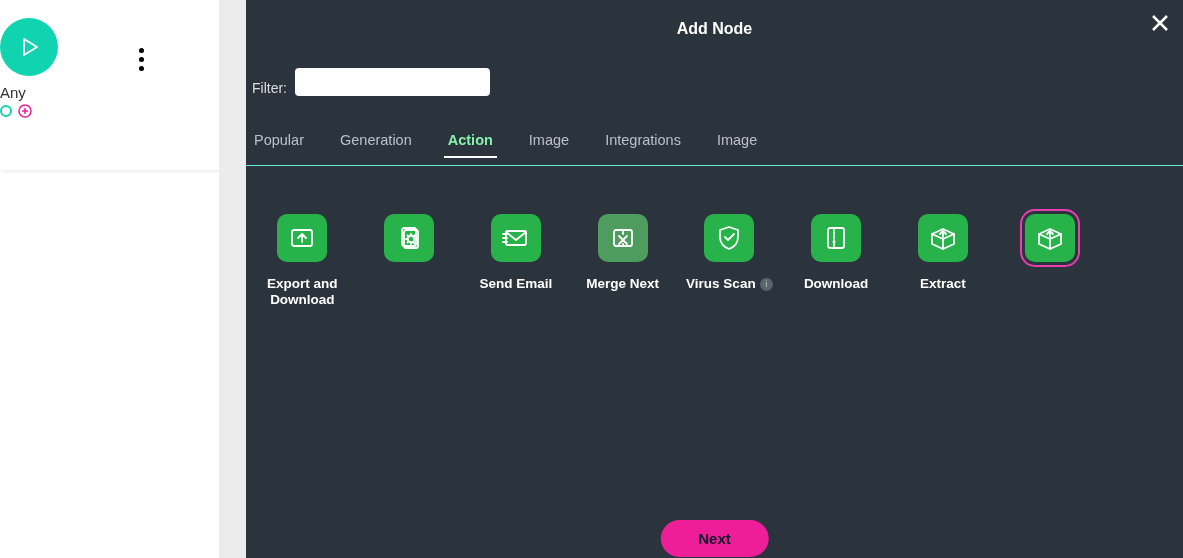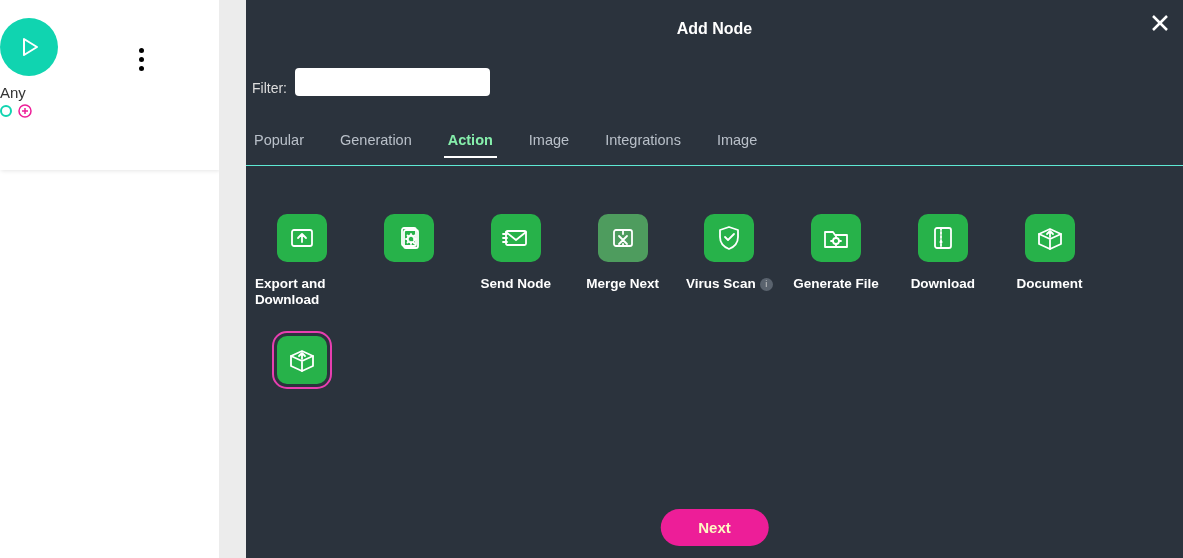--- a/index.html
+++ b/index.html
@@ -168,20 +168,21 @@
   .tile-box.dim { background:#4e9c5e; }
   .tile.selected .tile-box {
     outline: 2px solid #e83fb0;
     outline-offset: 3px;
     border-radius:10px;
   }
   .tile-label {
     margin-top:14px;
     font-size:13.5px;
     font-weight:700;
+    text-align:center;
     color:#fff;
     line-height:1.2;
     max-width:95px;
   }
   .info-dot {
     margin-left:4px;
     display:inline-flex;
     width:13px;height:13px;
     border-radius:50%;
     background:#5a636e;
@@ -191,25 +192,25 @@
     justify-content:center;
     vertical-align:middle;
     font-weight:400;
   }
   .star {
     width:50px;height:48px;
     display:flex;align-items:center;justify-content:center;
   }
   .next-btn {
     position:absolute;
-    bottom:12px;
+    bottom:1px;
     left:50%;
     transform:translateX(-50%);
     background:#ed1e98;
-    color:#fef9c3;
+    color:#0f172a;
     border:none;
     border-radius:22px;
     padding:10px 38px;
     font-size:15px;
     font-weight:600;
     cursor:pointer;
   }
   svg.icon { fill:none; }
 </style>
 </head>
@@ -292,21 +293,21 @@
         <div class="tile">
           <div class="tile-box">
             <svg class="icon" width="30" height="28" viewBox="0 0 30 28">
               <rect x="5" y="7" width="20" height="14" rx="1.5" stroke="#fff" stroke-width="1.8" fill="none" stroke-linecap="round" stroke-linejoin="round"></rect>
               <path d="M5 8 L15 16 L25 8" stroke="#fff" stroke-width="1.8" fill="none" stroke-linecap="round" stroke-linejoin="round"></path>
               <line x1="2" y1="10" x2="6" y2="10" stroke="#fff" stroke-width="1.8" fill="none" stroke-linecap="round" stroke-linejoin="round"></line>
               <line x1="2" y1="14" x2="6" y2="14" stroke="#fff" stroke-width="1.8" fill="none" stroke-linecap="round" stroke-linejoin="round"></line>
               <line x1="2" y1="18" x2="6" y2="18" stroke="#fff" stroke-width="1.8" fill="none" stroke-linecap="round" stroke-linejoin="round"></line>
             </svg>
           </div>
-          <div class="tile-label">Send Node</div>
+          <div class="tile-label">Send Email</div>
         </div>
         <div class="tile">
           <div class="tile-box dim">
             <svg class="icon" width="28" height="28" viewBox="0 0 28 28">
               <rect x="5" y="6" width="18" height="16" rx="2" stroke="#fff" stroke-width="1.8" fill="none" stroke-linecap="round" stroke-linejoin="round"></rect>
               <path d="M10 12 L14 16 L10 20 M18 12 L14 16 L18 20 M14 6 v4 M14 22 v-2" stroke="#fff" stroke-width="1.8" fill="none" stroke-linecap="round" stroke-linejoin="round"></path>
             </svg>
           </div>
           <div class="tile-label">Merge Next</div>
         </div>
@@ -314,47 +315,37 @@
           <div class="tile-box">
             <svg class="icon" width="26" height="28" viewBox="0 0 26 28">
               <path d="M13 3 L22 6 V13 C22 19 18 23 13 25 C8 23 4 19 4 13 V6 Z" stroke="#fff" stroke-width="1.8" fill="none" stroke-linecap="round" stroke-linejoin="round"></path>
               <path d="M9 13 L12 16 L18 10" stroke="#fff" stroke-width="1.8" fill="none" stroke-linecap="round" stroke-linejoin="round"></path>
             </svg>
           </div>
           <div class="tile-label">Virus Scan<span class="info-dot">i</span></div>
         </div>
         <div class="tile">
           <div class="tile-box">
-            <svg class="icon" width="30" height="28" viewBox="0 0 30 28">
-              <path d="M4 8 h8 l2 3 h12 v12 h-22 z" stroke="#fff" stroke-width="1.8" fill="none" stroke-linecap="round" stroke-linejoin="round"></path>
-              <circle cx="15" cy="17" r="3" stroke="#fff" stroke-width="1.8" fill="none" stroke-linecap="round" stroke-linejoin="round"></circle>
-              <path d="M15 12v2 M15 20v2 M10 17h2 M18 17h2" stroke="#fff" stroke-width="1.8" fill="none" stroke-linecap="round" stroke-linejoin="round"></path>
-            </svg>
-          </div>
-          <div class="tile-label">Generate File</div>
-        </div>
-        <div class="tile">
-          <div class="tile-box">
             <svg class="icon" width="26" height="28" viewBox="0 0 26 28">
               <rect x="5" y="4" width="16" height="20" rx="2" stroke="#fff" stroke-width="1.8" fill="none" stroke-linecap="round" stroke-linejoin="round"></rect>
               <line x1="11" y1="4" x2="11" y2="24" stroke="#fff" stroke-width="1.8" fill="none" stroke-linecap="round" stroke-linejoin="round" stroke-dasharray="2 2"></line>
               <circle cx="11" cy="18" r="1.5" fill="#fff"></circle>
             </svg>
           </div>
           <div class="tile-label">Download</div>
         </div>
         <div class="tile">
           <div class="tile-box">
             <svg class="icon" width="30" height="28" viewBox="0 0 30 28">
               <path d="M4 10 L15 5 L26 10 L26 20 L15 25 L4 20 Z" stroke="#fff" stroke-width="1.8" fill="none" stroke-linecap="round" stroke-linejoin="round"></path>
               <path d="M4 10 L15 15 L26 10 M15 15 V25" stroke="#fff" stroke-width="1.8" fill="none" stroke-linecap="round" stroke-linejoin="round"></path>
               <path d="M15 13 V7 M12 10 L15 7 L18 10" stroke="#fff" stroke-width="1.8" fill="none" stroke-linecap="round" stroke-linejoin="round"></path>
             </svg>
           </div>
-          <div class="tile-label">Document</div>
+          <div class="tile-label">Extract</div>
         </div>
         <div class="tile selected">
           <div class="tile-box">
             <svg class="icon" width="30" height="28" viewBox="0 0 30 28">
               <path d="M4 10 L15 5 L26 10 L26 20 L15 25 L4 20 Z" stroke="#fff" stroke-width="1.8" fill="none" stroke-linecap="round" stroke-linejoin="round"></path>
               <path d="M4 10 L15 15 L26 10 M15 15 V25" stroke="#fff" stroke-width="1.8" fill="none" stroke-linecap="round" stroke-linejoin="round"></path>
               <path d="M15 13 V7 M12 10 L15 7 L18 10" stroke="#fff" stroke-width="1.8" fill="none" stroke-linecap="round" stroke-linejoin="round"></path>
             </svg>
           </div>
         </div>

